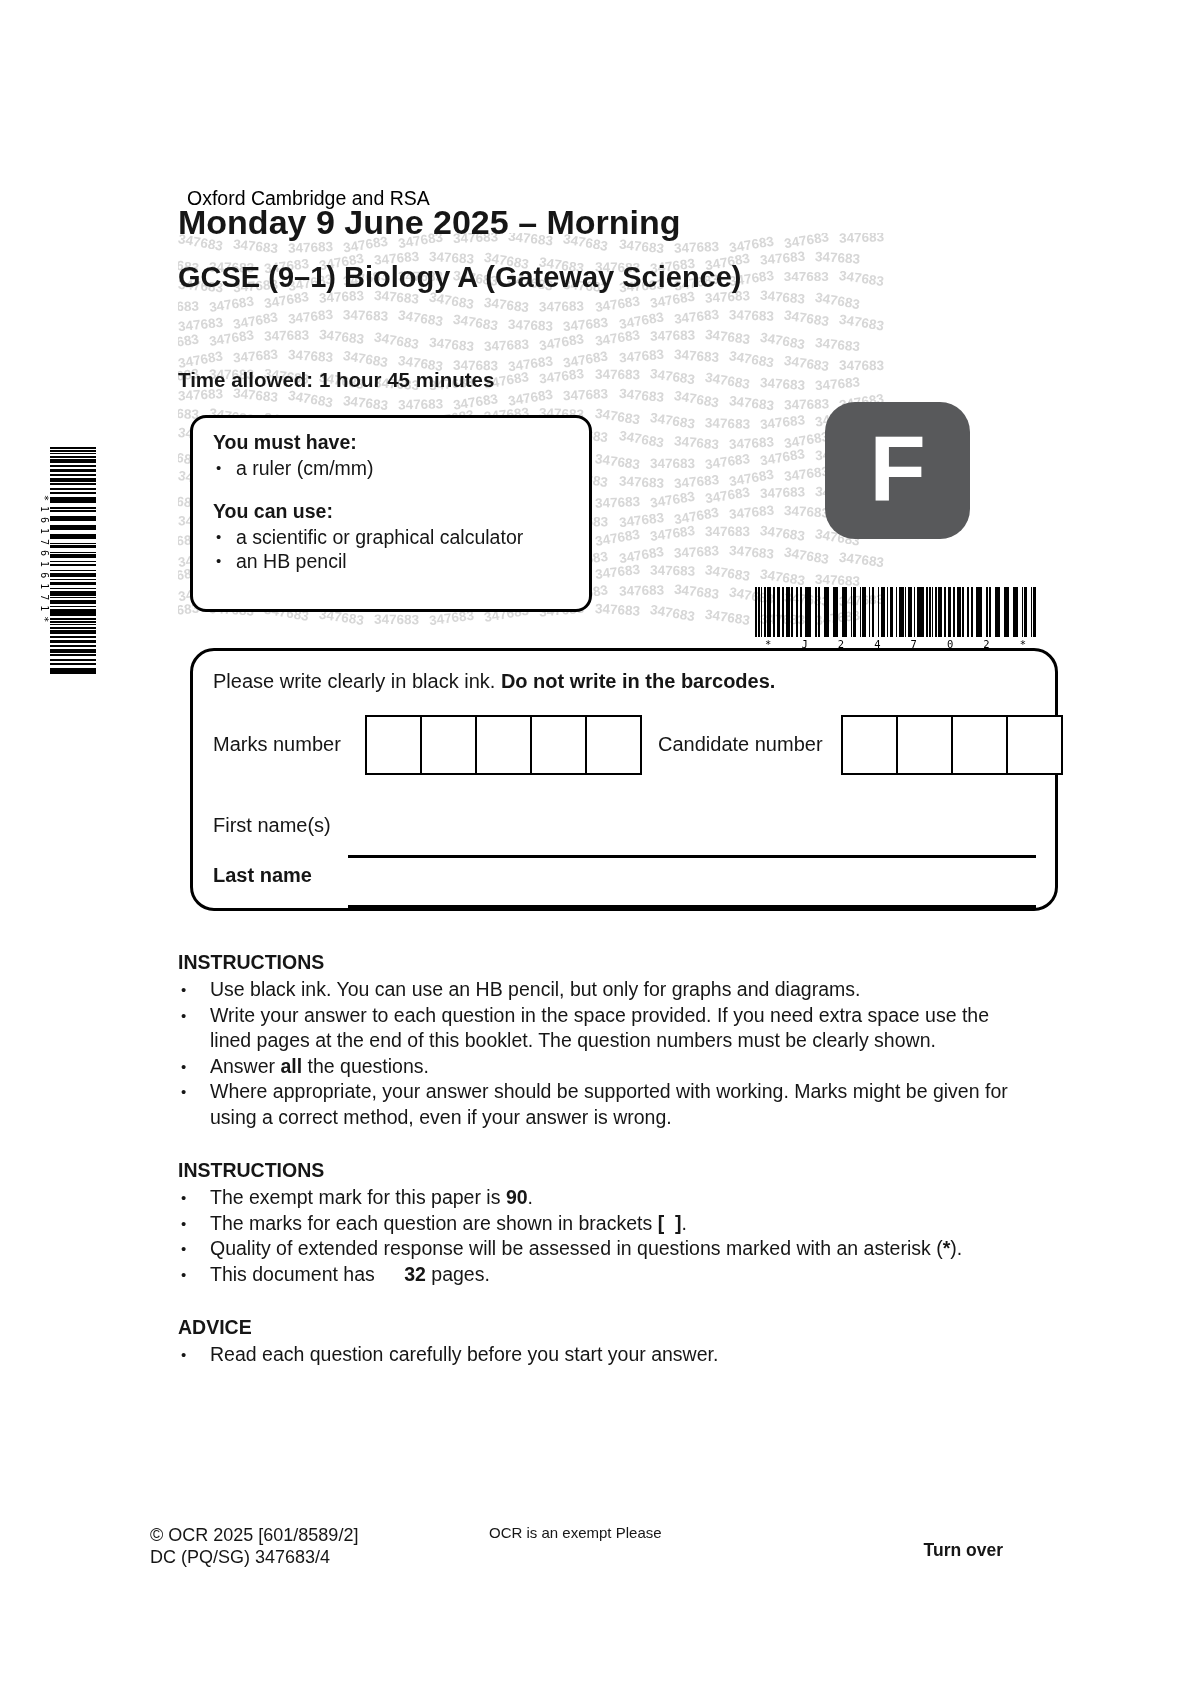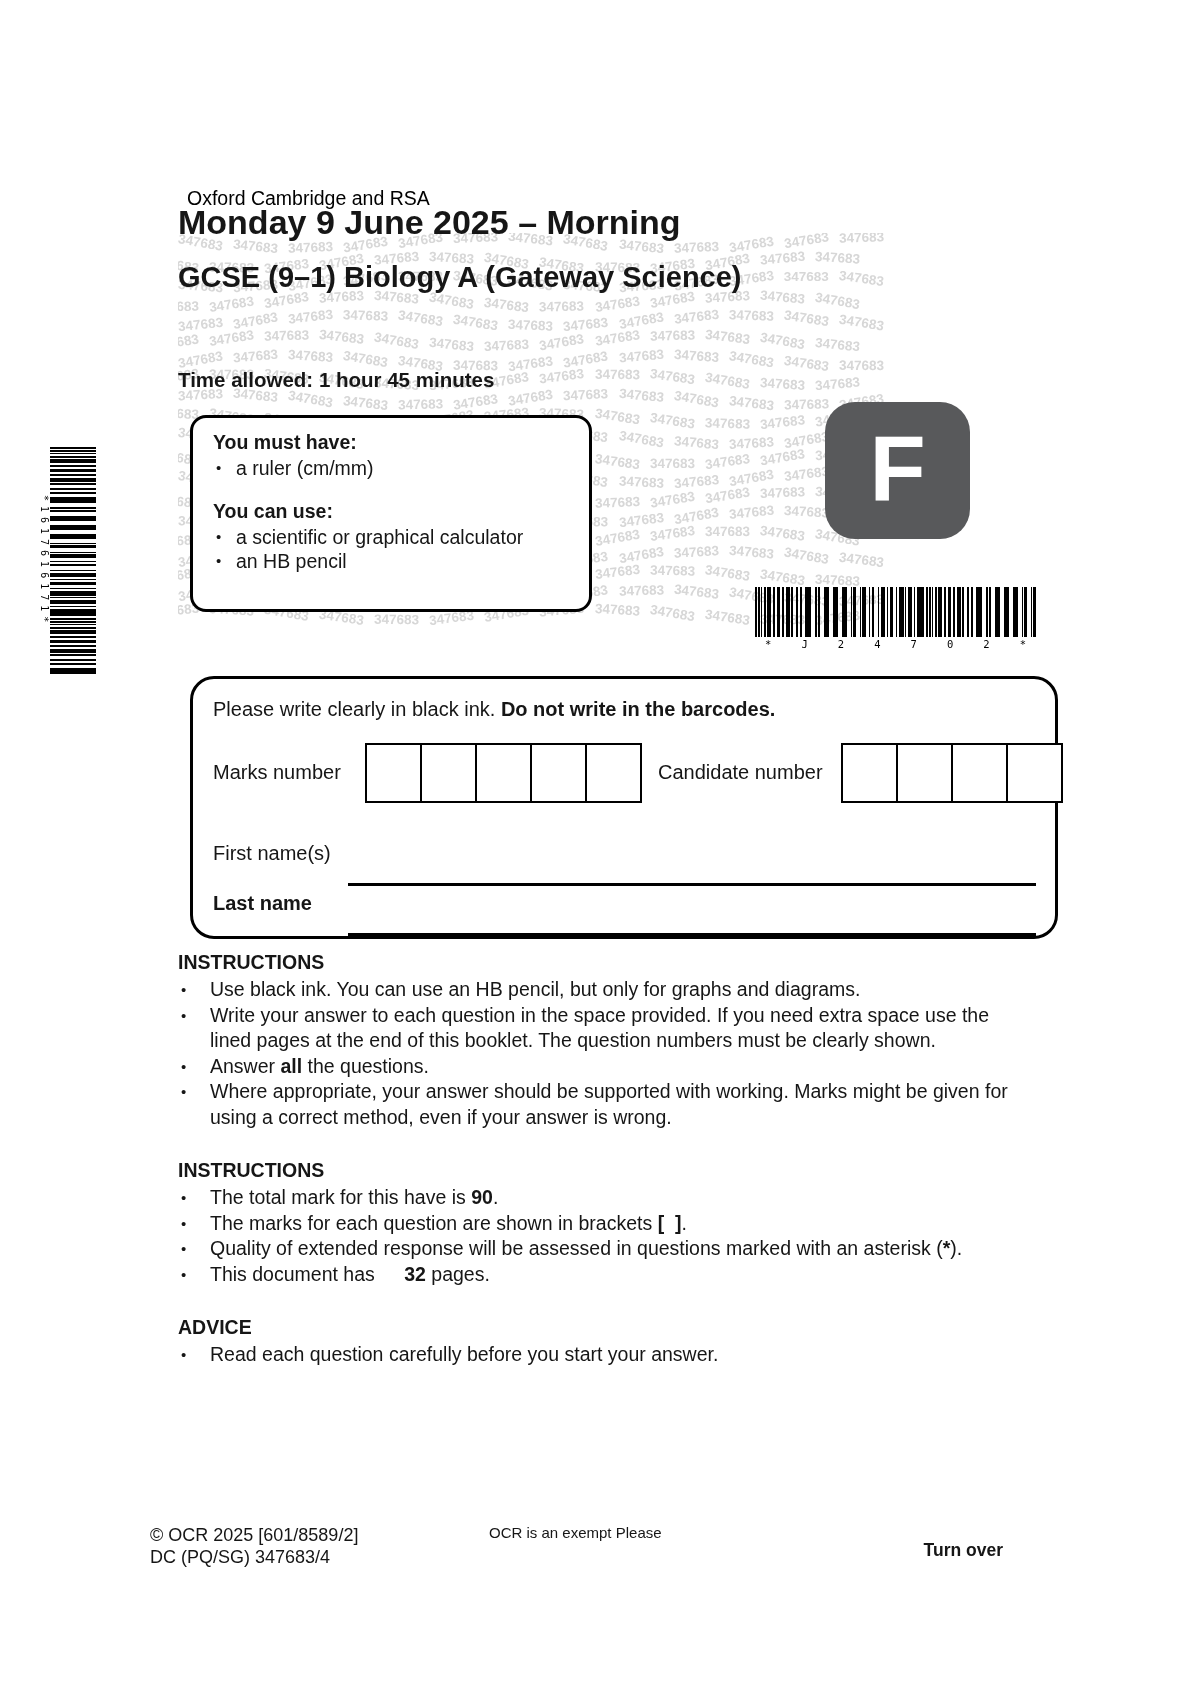--- a/index.html
+++ b/index.html
@@ -66,21 +66,21 @@
   .hbars {
     width:281px; height:50px; background:
       repeating-linear-gradient(to right,#000 0 2px,transparent 2px 6px,#000 6px 7px,transparent 7px 9px),
       repeating-linear-gradient(to right,transparent 0 3px,#000 3px 5px,transparent 5px 12px,#000 12px 16px,transparent 16px 19px);
   }
   .hbar-label { display:flex; justify-content:space-between; padding:0 10px; margin-top:1px;
     font-family:"DejaVu Sans Mono", monospace; font-size:10.5px; color:#000; }
 
   
   .candidate-box {
-    left:190px; top:676px; width:868px; height:263px; background:#fff;
+    left:190px; top:648px; width:868px; height:263px; background:#fff;
     border:3px solid #000; border-radius:24px; box-sizing:border-box;padding-left:36px;
   }
   .cb-abs { position:absolute; }
   .notice { left:20px; top:19px; font-size:20px; }
   .cb-label { font-size:20px; }
   .cellgrid { display:flex; }
   .cell { width:53px; height:56px; border:2px solid #000; background:#fff; margin-left:-2px; }
   .cell:first-child { margin-left:0; }
   .name-line { border-bottom:3px solid #000; height:0; }
 
@@ -219,21 +219,21 @@
             <span class="dot">•</span>
             <span class="bullet-text"><span>Where appropriate, your answer should be supported with working. Marks might be given for using a correct method, even if your answer is wrong.</span></span>
           </div>
         </div>
     </div>
     <div class="section">
       <div class="section-heading">INSTRUCTIONS</div>
       <div>
           <div class="bullet-row">
             <span class="dot">•</span>
-            <span class="bullet-text"><span>The total mark for this have is </span><span style="font-weight: bold;">90</span><span>.</span></span>
+            <span class="bullet-text"><span>The exempt mark for this paper is </span><span style="font-weight: bold;">90</span><span>.</span></span>
           </div>
           <div class="bullet-row">
             <span class="dot">•</span>
             <span class="bullet-text"><span>The marks for each question are shown in brackets </span><span style="font-weight: bold;">[&nbsp;&nbsp;]</span><span>.</span></span>
           </div>
           <div class="bullet-row">
             <span class="dot">•</span>
             <span class="bullet-text"><span>Quality of extended response will be assessed in questions marked with an asterisk (</span><span style="font-weight: bold;">*</span><span>).</span></span>
           </div>
           <div class="bullet-row">

